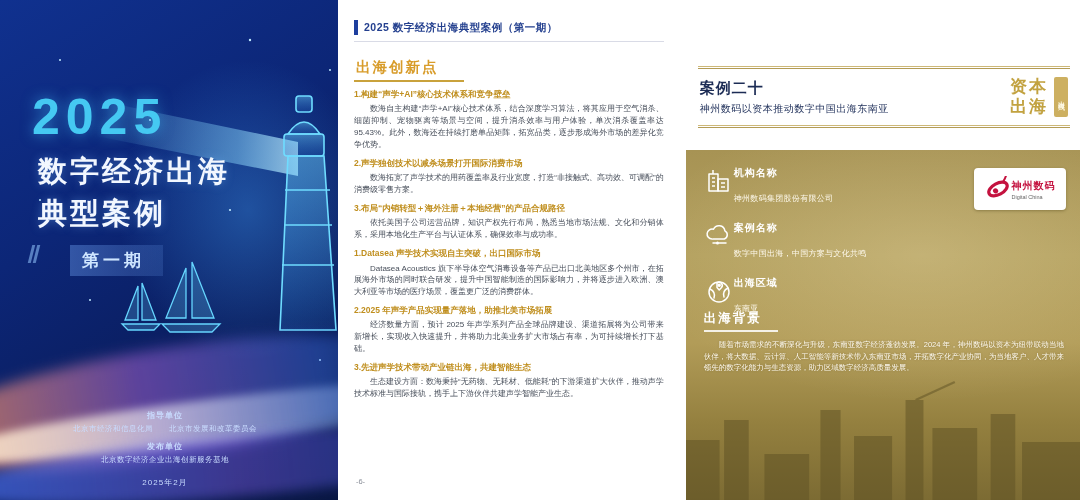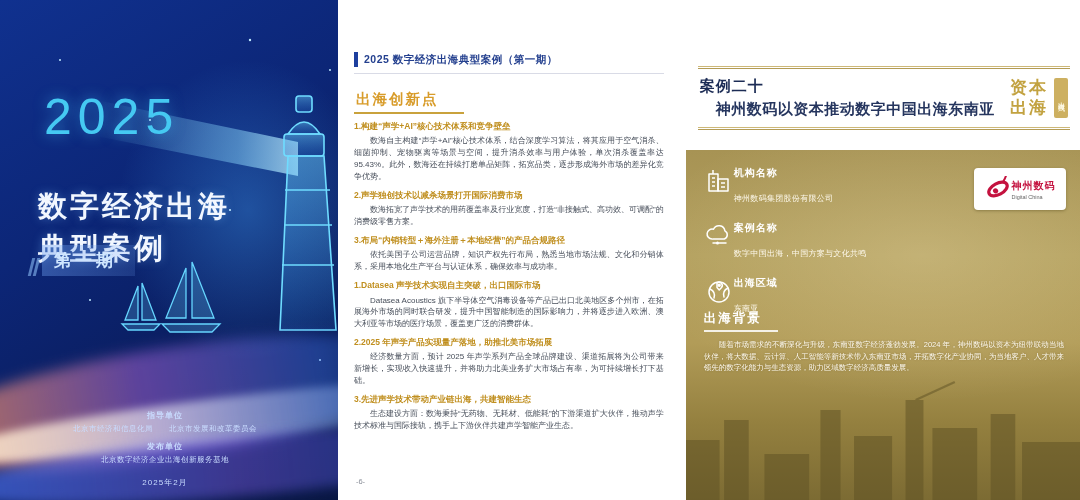--- a/index.html
+++ b/index.html
@@ -14,52 +14,52 @@
     background:radial-gradient(closest-side,rgba(70,170,255,.35),rgba(70,170,255,0)); }
   .cover svg.scene { position:absolute; inset:0; }
   .streak { position:absolute; border-radius:50%; pointer-events:none; }
   .s1 { top:348px; left:-90px; width:520px; height:110px; filter:blur(7px); transform:rotate(-9deg);
     background:linear-gradient(90deg,rgba(255,150,80,.75),rgba(190,110,230,.45) 45%,rgba(70,130,255,.35) 80%,transparent); }
   .s2 { top:398px; left:-60px; width:560px; height:46px; filter:blur(4px); transform:rotate(-7deg);
     background:linear-gradient(90deg,rgba(255,230,200,.9),rgba(255,255,255,.55) 40%,rgba(140,180,255,.35) 75%,transparent); }
   .s3 { top:436px; left:-40px; width:560px; height:60px; filter:blur(6px); transform:rotate(-5deg);
     background:linear-gradient(90deg,rgba(70,110,230,.7),rgba(120,90,220,.45) 50%,rgba(40,80,200,.4) 85%,transparent); }
   .cover-inner { position:absolute; inset:0; z-index:3; }
-  .cover-year { position:absolute; left:44px; top:88px; font-size:50px; font-weight:normal;
+  .cover-year { position:absolute; left:32px; top:88px; font-size:50px; font-weight:bold;
     letter-spacing:6px; color:#45c9f2; text-shadow:0 0 14px rgba(70,200,255,.55); }
   .cover-title { position:absolute; left:38px; top:150px; color:#f2f7ff; font-weight:bold;
-    font-size:29px; line-height:1.45; letter-spacing:3px; text-shadow:0 0 10px rgba(120,190,255,.4);margin-top:35px; }
-  .issue-badge { position:absolute; left:30px; top:245px; display:flex; align-items:flex-end; }
+    font-size:29px; line-height:1.45; letter-spacing:3px; text-shadow:0 0 10px rgba(120,190,255,.4); }
+  .issue-badge { position:absolute; left:30px; top:245px; display:flex; align-items:flex-start;gap:28px; }
   .issue-bars { display:flex; gap:2px; margin-right:4px; }
   .issue-bars i { display:block; width:3px; height:18px; background:rgba(150,200,255,.55); transform:skewX(-14deg); }
   .issue-pill { background:linear-gradient(90deg,rgba(110,160,240,.40),rgba(110,160,240,.18));
     color:#cfe6ff; font-size:17px; font-weight:bold; letter-spacing:4px; padding:4px 18px 4px 12px; }
   .cover-footer { position:absolute; left:0; right:8px; bottom:12px; text-align:center; color:#c9dcff; z-index:4; }
   .cf-label { font-size:8px; font-weight:bold; margin-top:7px; letter-spacing:1px; }
   .cf-orgs  { font-size:7.5px; margin-top:3px; letter-spacing:.5px; }
   .cf-date  { font-size:8px; margin-top:12px; letter-spacing:1px; }
 
   
   .page-mid { position:relative; width:368px; height:500px; background:#ffffff; padding:20px 22px 0 16px; }
-  .mid-header { display:flex; align-items:flex-end; gap:6px; padding-bottom:6px; border-bottom:1px solid #d9dbe6;margin-top:32px; }
+  .mid-header { display:flex; align-items:flex-end; gap:6px; padding-bottom:6px; border-bottom:1px solid #d9dbe6; }
   .mid-header .bar { width:4px; height:15px; background:#1e3f9e; }
   .mid-header .txt { color:#24408f; font-weight:bold; font-size:10.5px; letter-spacing:.5px; }
   .sec-heading { margin-top:16px; display:inline-block; color:#d89c2a; font-weight:bold; font-size:14.5px;
     letter-spacing:2px; border-bottom:2px solid #c9a23c; padding:0 26px 3px 2px; }
   .sub-t { margin-top:7px; color:#c08f1f; font-weight:bold; font-size:8.5px; line-height:1.35; }
   .body-p { margin-top:3px; color:#474e5a; font-size:8px; line-height:1.48; text-indent:2em; text-align:justify; }
   .page-no { position:absolute; left:18px; bottom:14px; color:#8a8f99; font-size:7.5px; }
 
   
   .page-right { position:relative; width:420px; height:500px; background:#ffffff; overflow:hidden; }
   .case-head { position:absolute; left:12px; right:10px; top:66px; }
   .gold-rule { height:3px; border-top:1px solid #cdb878; border-bottom:1px solid #b49c55; }
   .case-row { display:flex; align-items:center; justify-content:space-between; padding:8px 2px 8px 2px; }
   .case-no { color:#1c2c55; font-weight:bold; font-size:15px; letter-spacing:1px; }
-  .case-title { color:#25355e; font-weight:bold; font-size:15px; margin-top:4px; letter-spacing:.5px;margin-left:16px; }
+  .case-title { color:#25355e; font-weight:normal; font-size:10px; margin-top:4px; letter-spacing:.5px; }
   .mode-wrap { display:flex; align-items:center; gap:4px; }
   .mode-main { width:40px; color:#c2a240; font-weight:bold; font-size:17px; line-height:1.15; letter-spacing:2px; }
   .mode-side { writing-mode:vertical-rl; background:#cdb061; color:#fffbe8; font-size:7px; letter-spacing:1px;
     padding:4px 2px; border-radius:2px; height:40px; text-align:center; }
   .gold-area { position:absolute; left:0; right:0; top:150px; bottom:0; overflow:hidden;
     background:linear-gradient(180deg,#a79354 0%,#b3a05e 30%,#b29c58 55%,#94803f 78%,#7c6b33 100%); }
   .gold-haze { position:absolute; inset:0;
     background:radial-gradient(120% 70% at 60% 30%, rgba(255,240,200,.22), rgba(0,0,0,0) 60%); }
   .city { position:absolute; bottom:0; left:0; width:100%; height:130px; opacity:.5; }
   .info-list { position:absolute; left:18px; top:16px; width:230px; }

